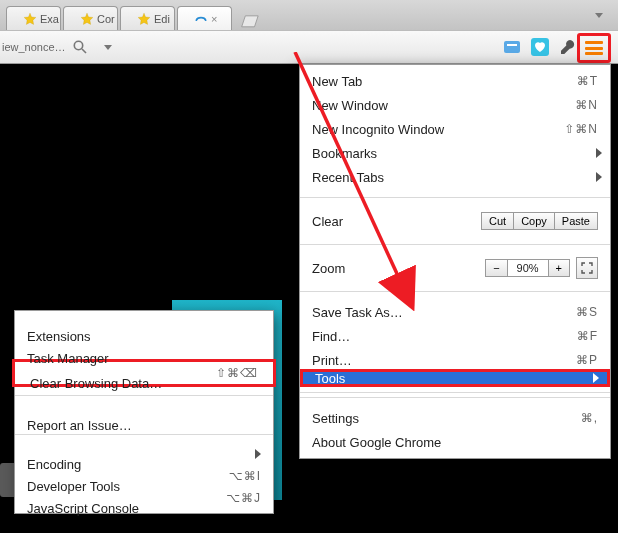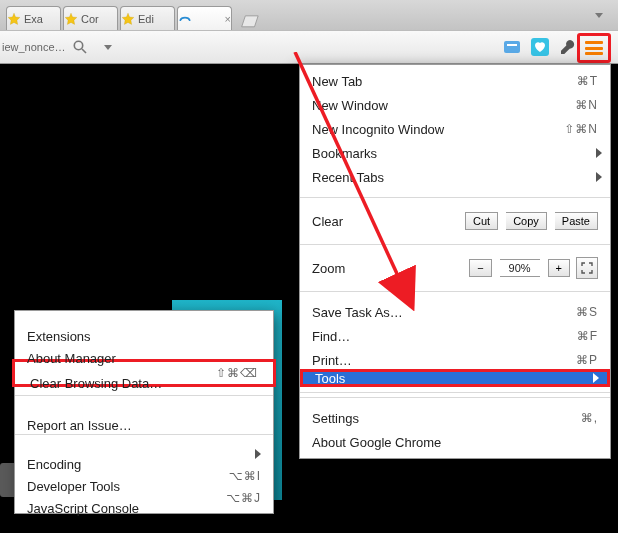--- a/index.html
+++ b/index.html
@@ -4,21 +4,21 @@
 <style>
   * { box-sizing: border-box; margin: 0; padding: 0; }
   html, body { width: 618px; height: 533px; font-family: "Lucida Grande","Helvetica Neue",Arial,sans-serif; font-size: 13px; color:#222; background:#000; overflow:hidden; }
   .frame { position:relative; width:618px; height:533px; }
 
   
   .tabstrip { position:absolute; left:0; top:0; right:0; height:30px;
     background:linear-gradient(#d8d8d8,#c3c3c3); display:flex; align-items:flex-end; padding-left:6px; }
   .tab { width:55px; height:24px; background:linear-gradient(#f5f5f5,#e4e4e4); border:1px solid #9a9a9a;
     border-bottom:none; border-radius:4px 4px 0 0; margin-right:2px; display:flex; align-items:center;
-    padding:0 0; font-size:11px; color:#555; overflow:hidden; white-space:nowrap; }
+    padding:0 16px; font-size:11px; color:#555; overflow:hidden; white-space:nowrap; }
   .tab .favicon { width:14px; height:14px; margin-right:3px; flex:0 0 auto; }
   .tab.active { background:linear-gradient(#ffffff,#f2f2f2); }
   .newtab { width:22px; height:16px; margin-left:4px; }
 
   .toolbar { position:absolute; left:0; top:30px; right:0; height:34px;
     background:linear-gradient(#f9f9f9,#e6e6e6); border-top:1px solid #bcbcbc; border-bottom:1px solid #9a9a9a;
     display:flex; align-items:center; }
   .omnibox-frag { flex:0 0 auto; font-size:11px; color:#666; padding-left:2px; max-width:96px; overflow:hidden; white-space:nowrap; }
   .toolbar-spacer { flex:1; }
   .tool-icon { width:22px; height:22px; margin:0 3px; display:flex; align-items:center; justify-content:center;
@@ -33,21 +33,21 @@
   .menu { position:absolute; right:7px; top:64px; width:312px; background:#fff;
     border:1px solid #9a9a9a; box-shadow:-3px 4px 14px rgba(0,0,0,.45); }
   .menu .row { display:flex; align-items:center; height:24px; padding:0 12px; position:relative; }
   .menu .label { flex:1; text-align:left; }
   .menu .shortcut { font-size:12px; color:#666; letter-spacing:1px; }
   .menu .arrow { position:absolute; right:8px; top:50%; transform:translateY(-50%);
     border-left:6px solid #555; border-top:5px solid transparent; border-bottom:5px solid transparent; }
   .menu hr { border:none; border-top:1px solid #d9d9d9; margin:4px 0; }
   .menu .rowgroup { padding:4px 0; }
   .menu .row.edit { height:30px; }
-  .menu .btngrp { display:flex; gap:8px; margin-left:auto; }
+  .menu .btngrp { display:flex; gap:0; margin-left:auto; }
   .menu .btngrp button { font-size:11px; padding:2px 7px; border:1px solid #9a9a9a;
     background:linear-gradient(#fdfdfd,#e4e4e4); }
   .menu .btngrp button + button { border-left:none; }
   .menu .zoomval { width:40px; text-align:center; font-size:11px; border:1px solid #9a9a9a; border-left:none; border-right:none;
     background:#fff; display:inline-flex; align-items:center; justify-content:center; }
   .menu .sq { width:22px; height:22px; margin-left:6px; border:1px solid #9a9a9a;
     background:linear-gradient(#fdfdfd,#e4e4e4); display:flex; align-items:center; justify-content:center; }
   .menu .sq svg { display:block; }
   .menu .row.highlight { background:#2a6fd6; color:#fff; border:3px solid #ed1c24; margin:-3px 0; height:18px; }
   .menu .row.highlight .arrow { border-left-color:#fff; }
@@ -242,21 +242,21 @@
 
   </div>
 </div>
 
 <div class="submenu">
   <div class="rowgroup">
     <div class="row">
       <span class="label">Extensions</span>
     </div>
     <div class="row">
-      <span class="label">About Manager</span>
+      <span class="label">Task Manager</span>
     </div>
     <div class="row boxed">
       <span class="label">Clear Browsing Data…</span>
       <span class="shortcut">⇧⌘⌫</span>
     </div>
   </div>
   <hr>
   <div class="rowgroup">
     <div class="row">
       <span class="label">Report an Issue…</span>

